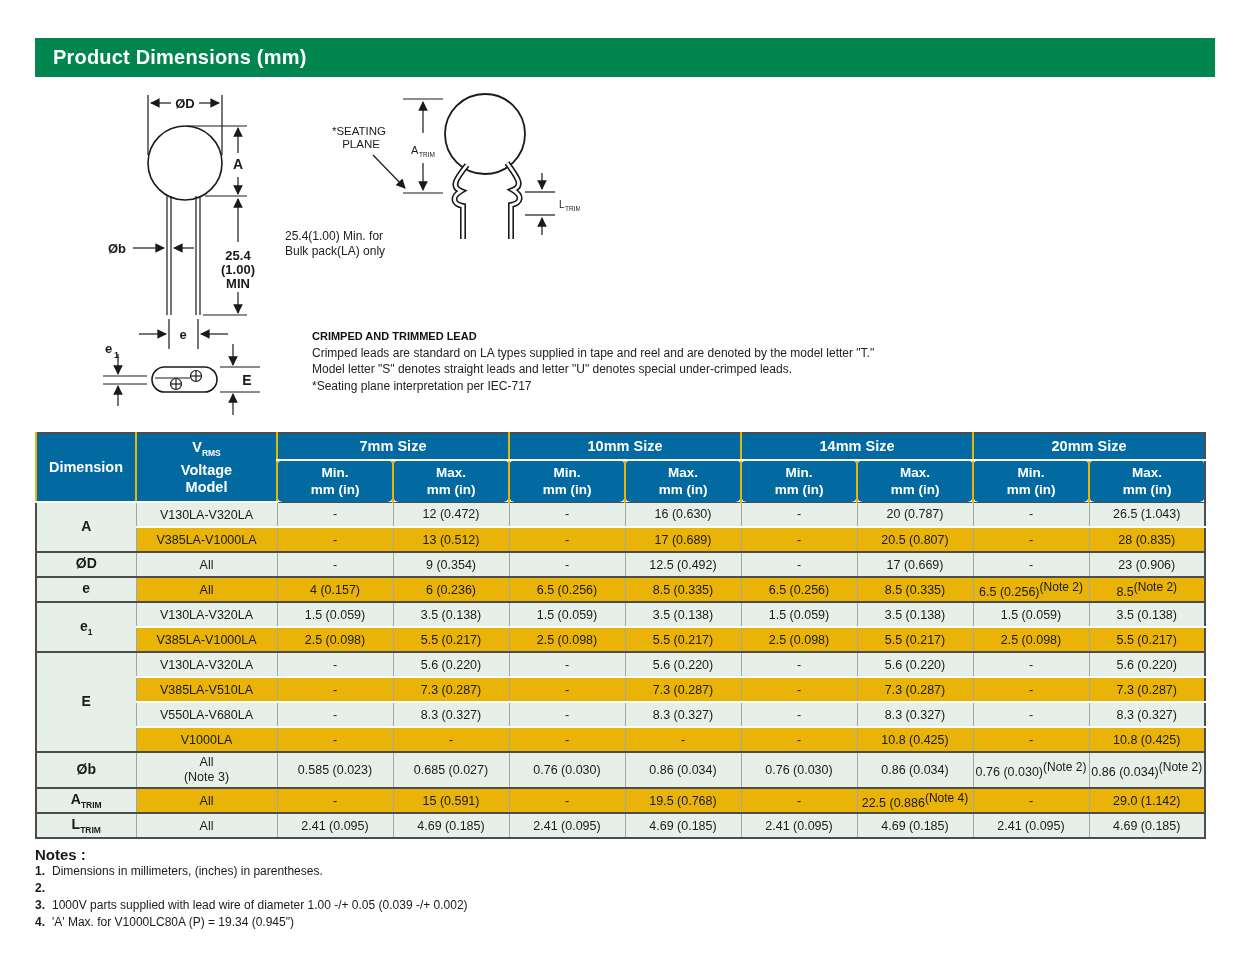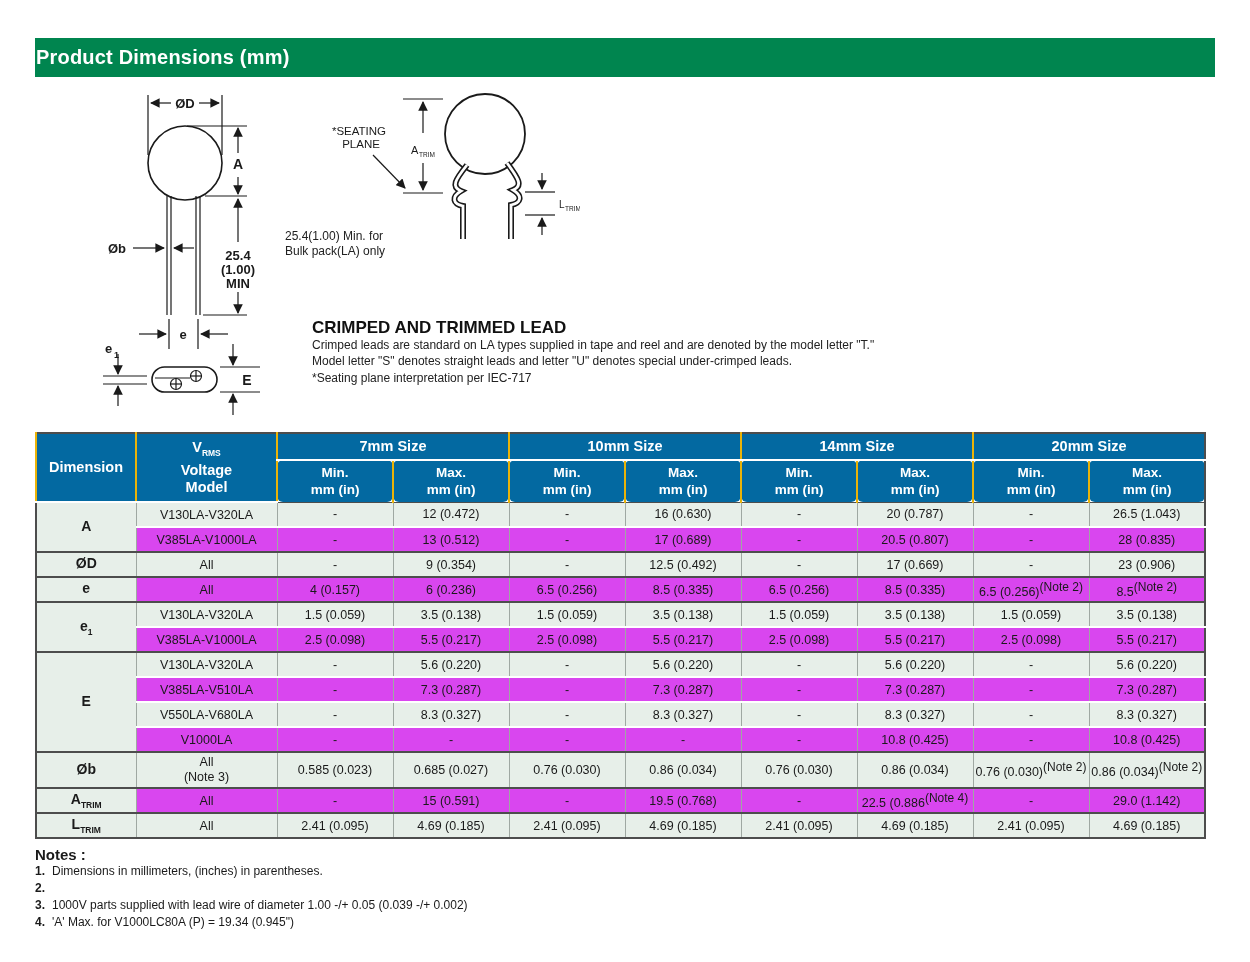--- a/index.html
+++ b/index.html
@@ -2,44 +2,44 @@
 <html><head>
 <meta charset="utf-8">
 <style>
   * { margin:0; padding:0; box-sizing:border-box; }
   body { background:#fff; font-family:"Liberation Sans", sans-serif; color:#1a1a1a; }
   .page { position:relative; width:1250px; height:962px; background:#fff; overflow:hidden; }
 
   
   .title-bar { position:absolute; left:35px; top:38px; width:1180px; height:39px;
     background:#00854f; color:#fff; font-size:20px; font-weight:bold;
-    line-height:39px; padding-left:1px; letter-spacing:0.2px; }
+    line-height:39px; padding-left:18px; letter-spacing:0.2px; }
 
   
   .dwg { position:absolute; }
   svg text { fill:#1a1a1a; font-family:"Liberation Sans", sans-serif; }
   .bulk-caption { position:absolute; left:285px; top:229px; width:130px;
     font-size:12px; line-height:15px; color:#222; }
   .crimped { position:absolute; left:312px; top:320px; width:680px;
     font-size:12px; line-height:16.5px; color:#222; }
-  .crimped-h { font-weight:bold; font-size:17px; color:#111; }
+  .crimped-h { font-weight:bold; font-size:11px; color:#111;margin-top:8px; }
 
   
   .tbl-wrap { position:absolute; left:35px; top:432px; width:1170px; }
   table { width:1170px; border-collapse:collapse; border:2px solid #4d4d4d; table-layout:fixed; }
   th, td { text-align:center; vertical-align:middle; }
   thead th { background:#0369a1; color:#fff; font-weight:bold; font-size:14px;
     border-left:2px solid #eab308; border-bottom:1px solid #4d4d4d; line-height:17px;text-align:center; }
   thead tr.hr1 th { height:27px; font-size:14.5px; border-bottom:2px solid #fff; }
   thead tr.hr2 th { height:42px; font-size:13.5px;border-radius:6px; }
   thead th.dimh, thead th.volth { border-bottom:1px solid #4d4d4d; }
   .vsub { font-size:8.5px; vertical-align:sub; }
   tbody td { font-size:12.5px; height:25px; border-left:1px solid #9fa8a2; border-top:1px solid #9fa8a2; }
   tbody tr.lt td { background:#e7efe9; }
-  tbody tr.w td { background:#d946ef; }
+  tbody tr.w td { background:#eab308; }
   tbody td.dim { background:#e7efe9 !important; font-weight:bold; font-size:14px; }
   tbody tr.gtop > td { border-top:2px solid #4d4d4d; }
   tbody tr.wtop > td { border-top:2px solid #fff; }
   tbody tr.tall td { height:36px; }
   td.mod div { line-height:15px; }
   .ds { font-size:8.5px; vertical-align:sub; font-weight:bold; }
   sup.nt { font-size:12px; vertical-align:super; }
 
   
   .notes { position:absolute; left:35px; top:846px; width:900px; font-size:12px; line-height:17px; color:#1a1a1a; }

